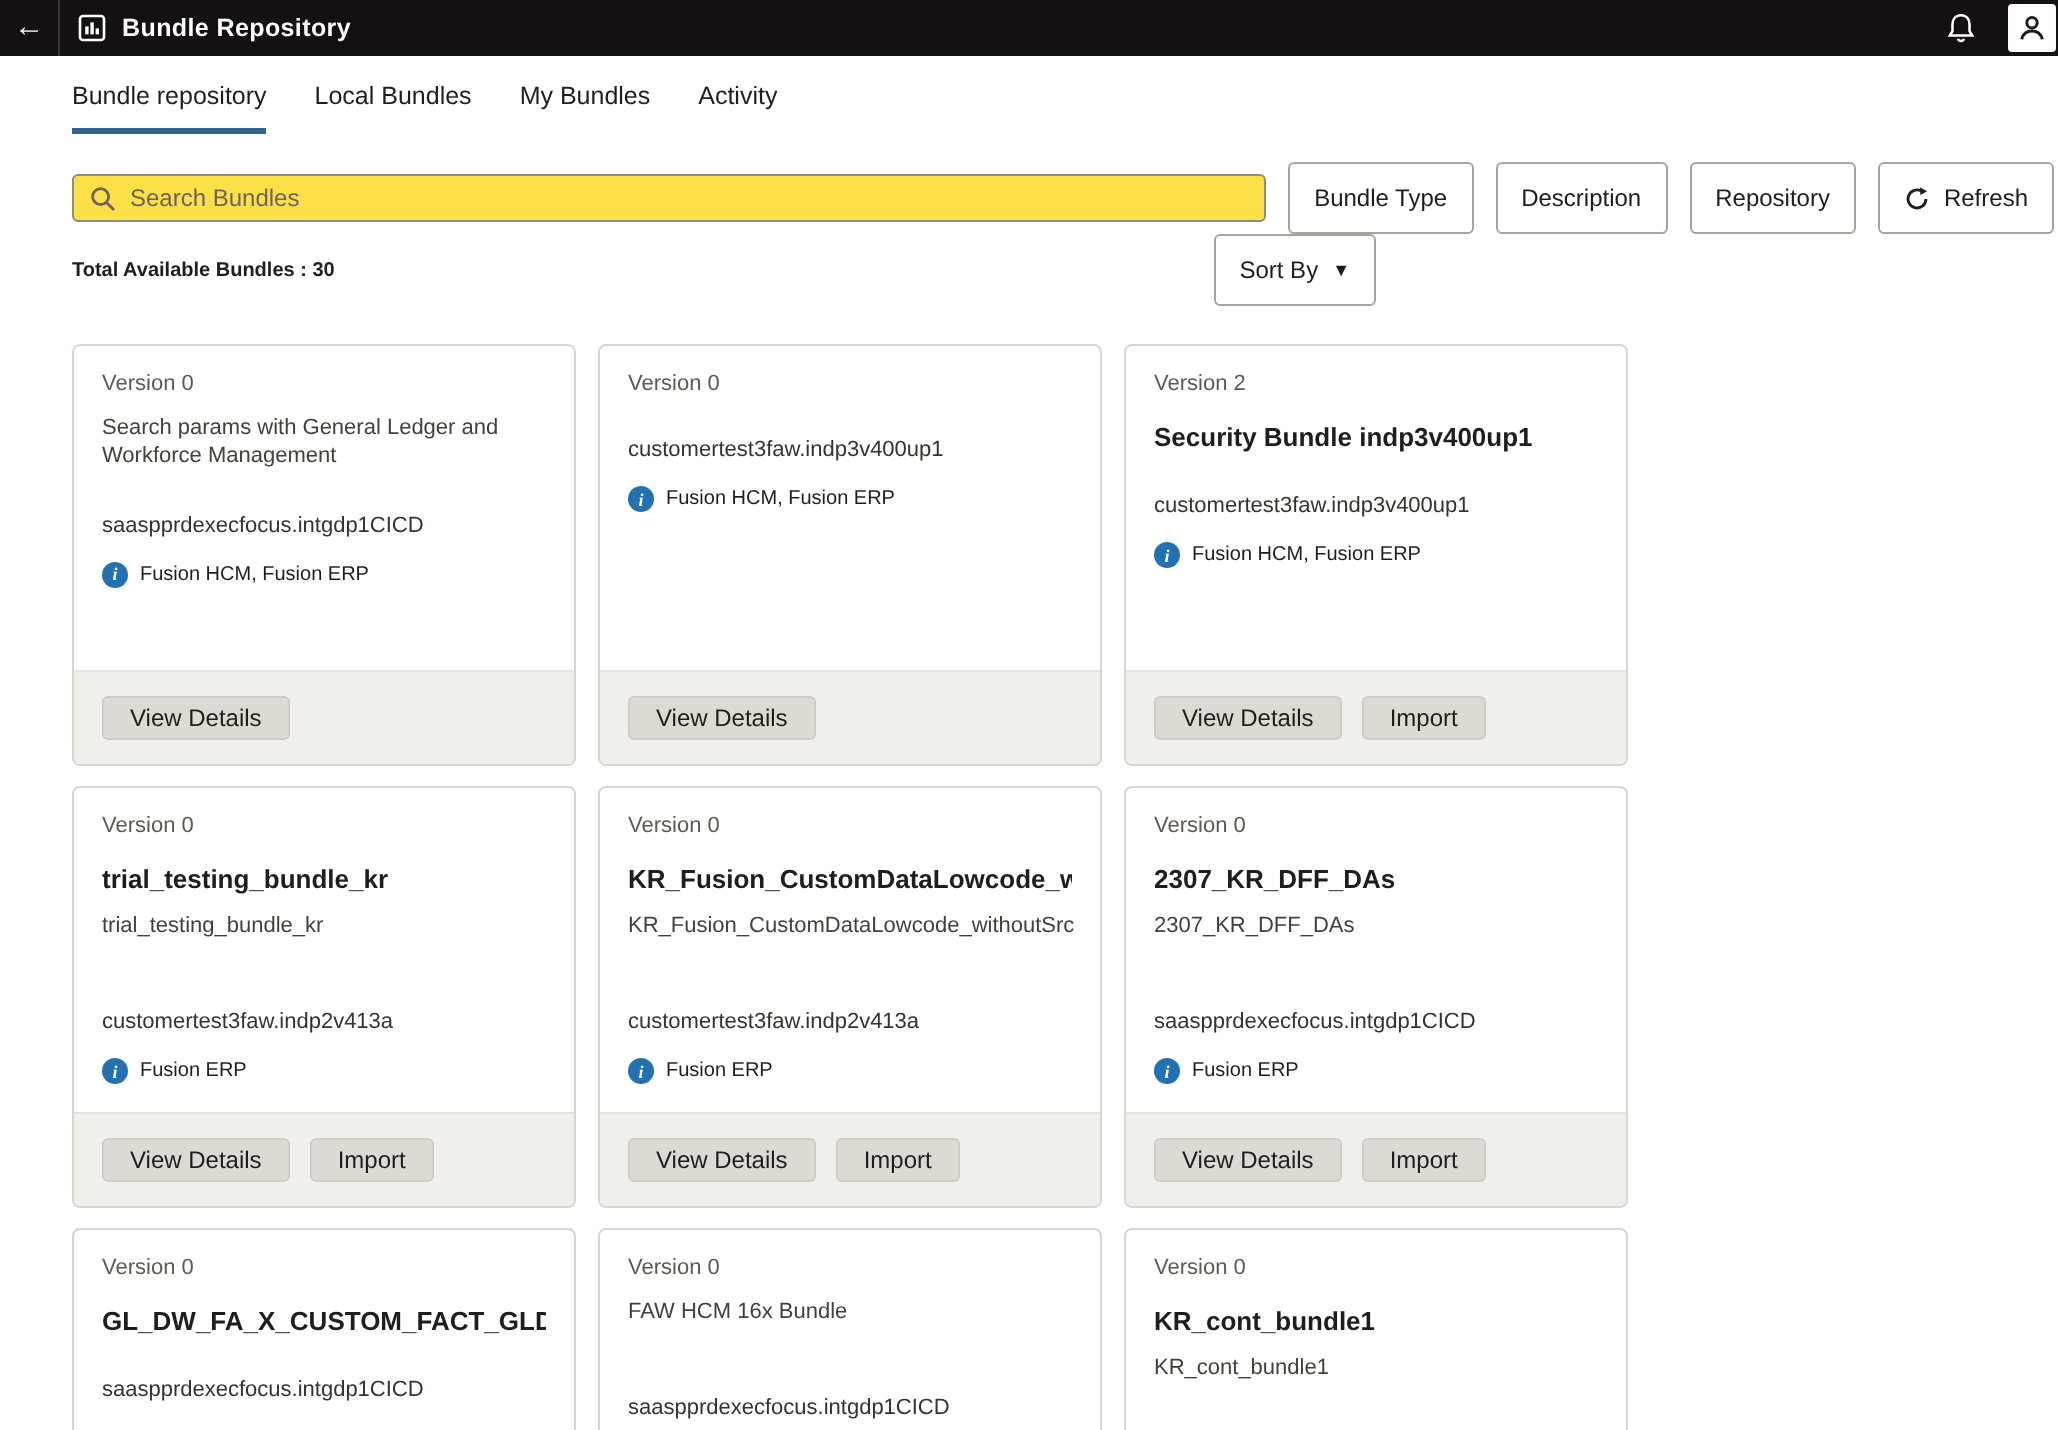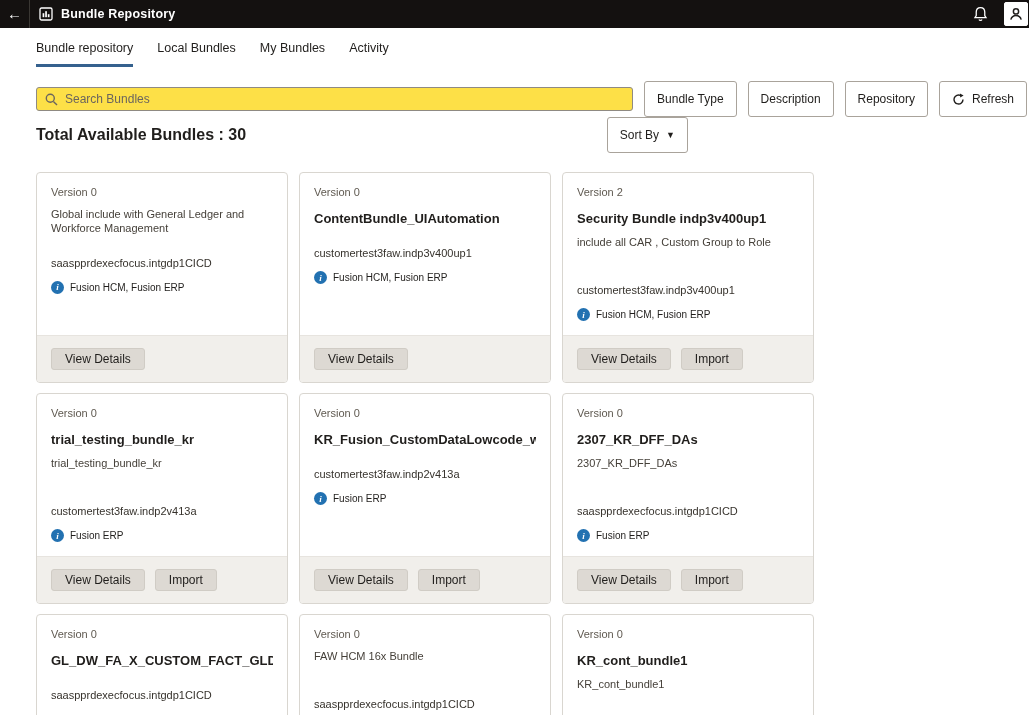--- a/index.html
+++ b/index.html
@@ -28,21 +28,21 @@
                 display:flex; align-items:center; padding:11px 8px; gap:7px; background:#fde047; }
   .search-box input { border:none; outline:none; flex:1; font-size:12px; color:#201e1c; background:transparent;
                       font-family:"Liberation Sans", sans-serif; }
   .search-box input::placeholder { color:#6b655e; }
   .tb-btn { height:36px; border:1px solid #a9a39b; background:#fff; border-radius:3px; font-size:12px;
             color:#201e1c; padding:0 12px; display:flex; align-items:center; gap:7px; white-space:nowrap;
             cursor:pointer; font-family:"Liberation Sans", sans-serif; }
 
   
   .summary { display:flex; align-items:center; margin:7px 0 0 36px; height:22px; }
-  .total-label { font-size:16px; font-weight:bold; color:#201e1c; }
+  .total-label { font-size:10px; font-weight:bold; color:#201e1c; }
   .sort-btn { margin-left:auto; margin-right:341px; }
   .chev { font-size:9px; color:#201e1c; }
 
   
   .cards { margin:26px 0 0 36px; display:grid; grid-template-columns:repeat(3,252px);
            gap:10px 11px; grid-auto-rows:211px; }
   .card { border:1px solid #d9d6d0; border-radius:4px; background:#fff;
           display:flex; flex-direction:column; overflow:hidden; }
   .card-body { padding:13px 14px 15px 14px; flex:1; overflow:hidden; }
   .version { font-size:11px; color:#5f5950; }
@@ -122,50 +122,48 @@
   <button class="tb-btn sort-btn">
     <span>Sort By</span>
     <span class="chev">▼</span>
   </button>
 </div>
 
 <div class="cards" id="cards-grid">
     <div class="card">
     <div class="card-body">
       <div class="version">Version 0</div>
-      <div class="desc">Global include with General Ledger and Workforce Management</div>
+      <div class="desc">Search params with General Ledger and Workforce Management</div>
       <div class="source">saaspprdexecfocus.intgdp1CICD</div>
       <div class="apps">
         <span class="info-icon">i</span>
         <span class="apps-text">Fusion HCM, Fusion ERP</span>
       </div>
     </div>
     <div class="card-footer">
         <button class="cf-btn">View Details</button>
       </div>
   </div>
     <div class="card">
     <div class="card-body">
       <div class="version">Version 0</div>
-      <div class="card-title">ContentBundle_UIAutomation</div>
       <div class="source">customertest3faw.indp3v400up1</div>
       <div class="apps">
         <span class="info-icon">i</span>
         <span class="apps-text">Fusion HCM, Fusion ERP</span>
       </div>
     </div>
     <div class="card-footer">
         <button class="cf-btn">View Details</button>
       </div>
   </div>
     <div class="card">
     <div class="card-body">
       <div class="version">Version 2</div>
       <div class="card-title">Security Bundle indp3v400up1</div>
-      <div class="desc">include all CAR , Custom Group to Role</div>
       <div class="source">customertest3faw.indp3v400up1</div>
       <div class="apps">
         <span class="info-icon">i</span>
         <span class="apps-text">Fusion HCM, Fusion ERP</span>
       </div>
     </div>
     <div class="card-footer">
         <button class="cf-btn">View Details</button>
         <button class="cf-btn">Import</button>
       </div>
@@ -183,20 +181,21 @@
     </div>
     <div class="card-footer">
         <button class="cf-btn">View Details</button>
         <button class="cf-btn">Import</button>
       </div>
   </div>
     <div class="card">
     <div class="card-body">
       <div class="version">Version 0</div>
       <div class="card-title">KR_Fusion_CustomDataLowcode_wit...</div>
+      <div class="desc">KR_Fusion_CustomDataLowcode_withoutSrc</div>
       <div class="source">customertest3faw.indp2v413a</div>
       <div class="apps">
         <span class="info-icon">i</span>
         <span class="apps-text">Fusion ERP</span>
       </div>
     </div>
     <div class="card-footer">
         <button class="cf-btn">View Details</button>
         <button class="cf-btn">Import</button>
       </div>

